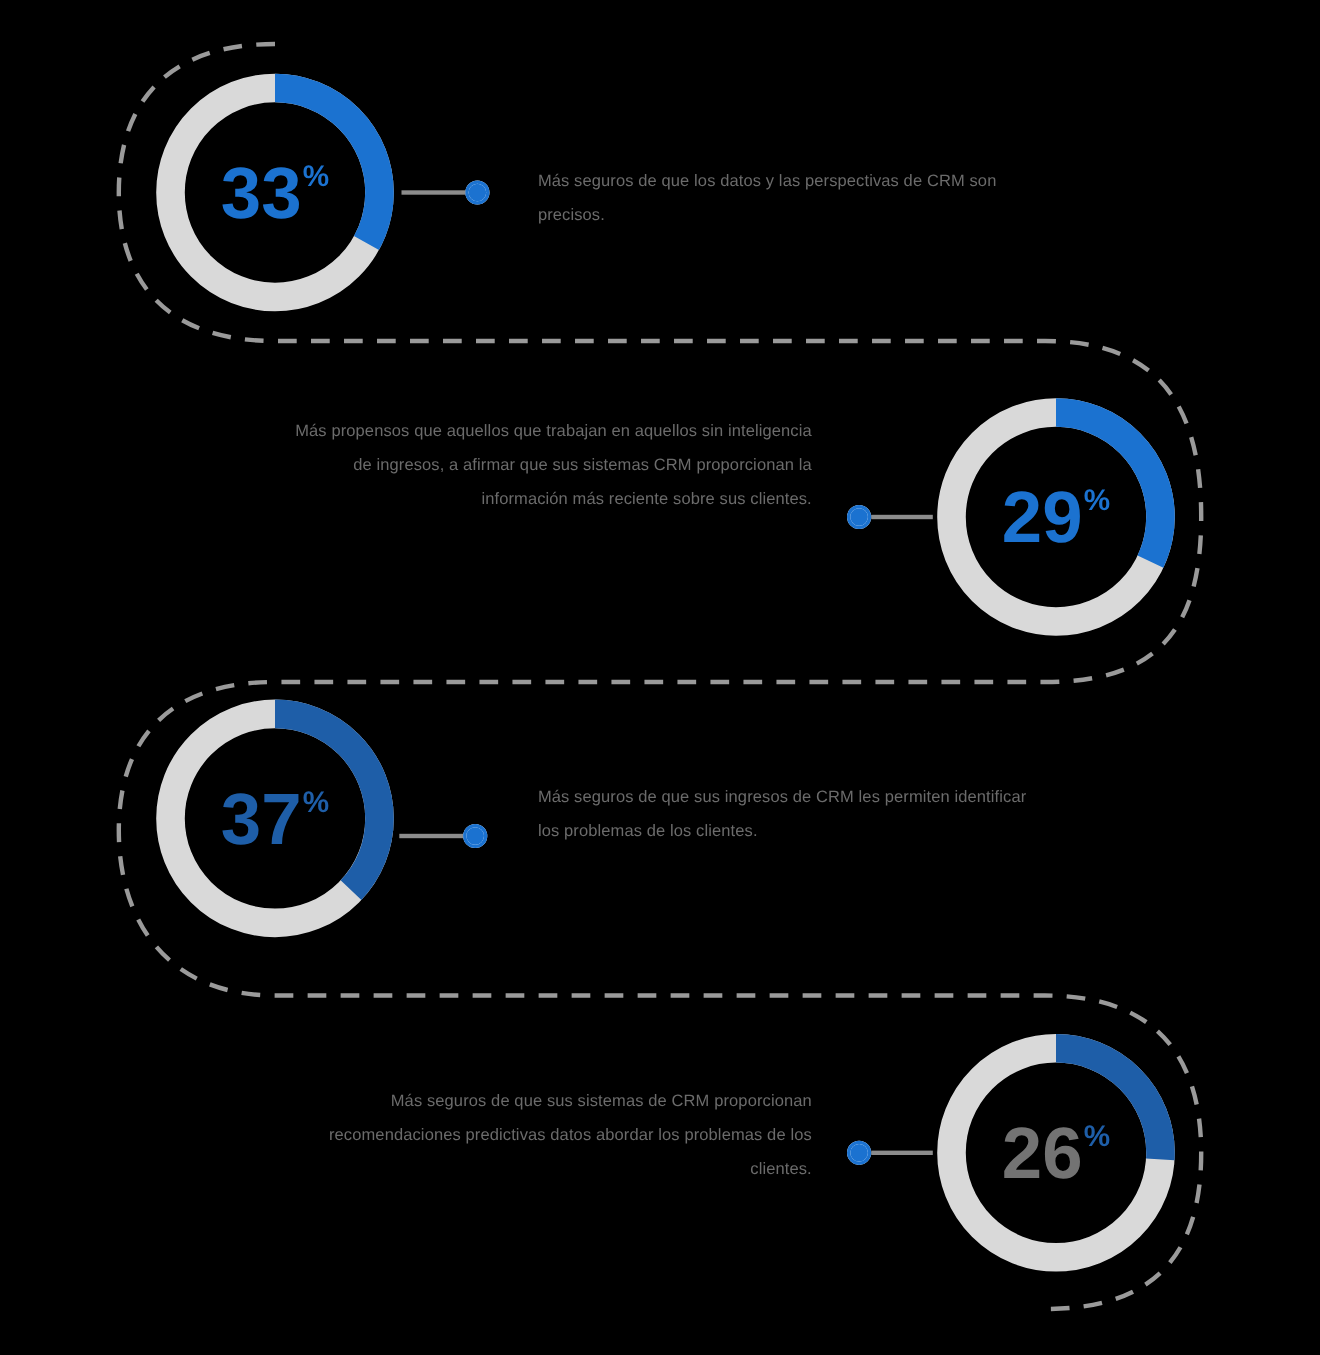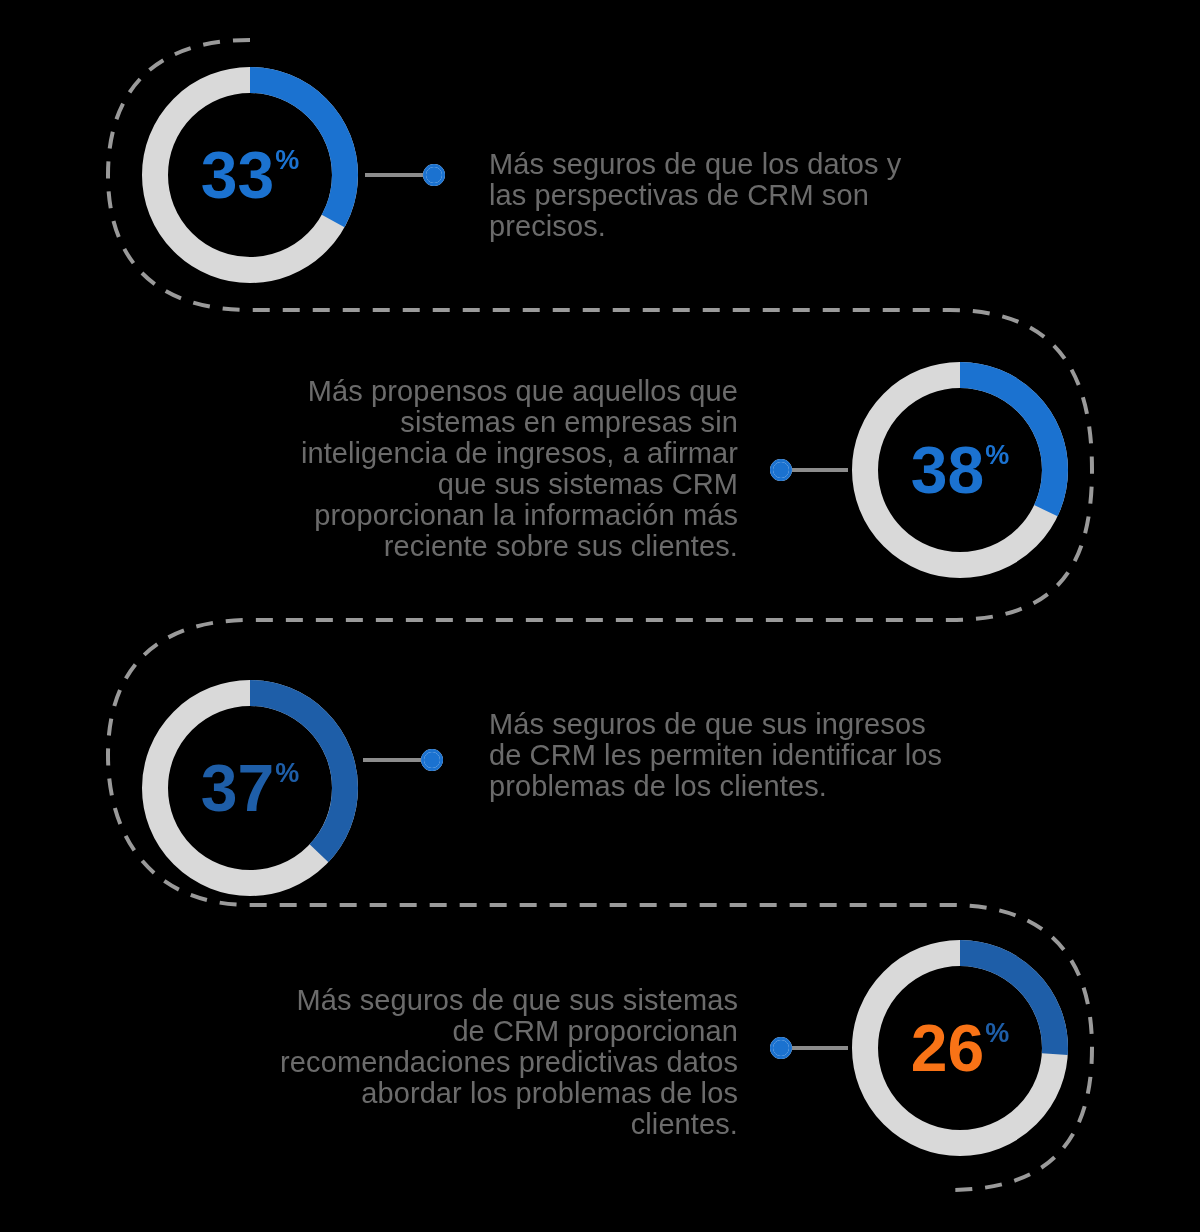--- a/index.html
+++ b/index.html
@@ -97,21 +97,21 @@
     position: absolute;
     left: -3px; top: -3px;
     width: 22px; height: 22px;
     border-radius: 50%;
     border: 3px solid #1B72D0;
     box-sizing: border-box;
   }
   .caption {
     position: absolute;
     color: #6b6b6b;
-    font-size: 29px;
+    font-size: 15px;
     line-height: 31px;
     font-weight: 500;
     letter-spacing: 0.1px;
   }
   .cap-right { text-align: left; }
   .cap-left  { text-align: right; }
 </style>
 </head>
 <body>
 
@@ -157,37 +157,37 @@
 
   <div class="row" style="top:0;">
 
     <div class="donut" style="left:845px; top:355px;">
       <svg viewBox="0 0 230 230">
         <circle cx="115" cy="115" r="95" fill="none" stroke="#D9D9D9" stroke-width="26"></circle>
         <circle cx="115" cy="115" r="95" fill="none" stroke="#1B72D0" stroke-width="26" stroke-dasharray="191.01 405.89" transform="rotate(-90 115 115)"></circle>
       </svg>
       <div class="label">
         <span class="label-inner">
-          <span class="pct-num" style="color:#1B72D0;">38</span>
+          <span class="pct-num" style="color:#1B72D0;">29</span>
           <span class="pct-sign" style="color:#1B72D0;">%</span>
         </span>
       </div>
     </div>
 
     <div class="connector" style="left:770px; top:459px; width:78px;">
       <div class="conn-dot"></div>
       <div class="conn-line" style="width:56px;"></div>
     </div>
 
-    <div class="caption cap-left" style="left:268px; top:376px; width:470px;">Más propensos que aquellos que sistemas en empresas sin inteligencia de ingresos, a afirmar que sus sistemas CRM proporcionan la información más reciente sobre sus clientes.</div>
-  </div>
-
-  <div class="row" style="top:0;">
-
-    <div class="donut" style="left:135px; top:673px;">
+    <div class="caption cap-left" style="left:268px; top:376px; width:470px;">Más propensos que aquellos que trabajan en aquellos sin inteligencia de ingresos, a afirmar que sus sistemas CRM proporcionan la información más reciente sobre sus clientes.</div>
+  </div>
+
+  <div class="row" style="top:0;">
+
+    <div class="donut" style="left:135px; top:629px;">
       <svg viewBox="0 0 230 230">
         <circle cx="115" cy="115" r="95" fill="none" stroke="#D9D9D9" stroke-width="26"></circle>
         <circle cx="115" cy="115" r="95" fill="none" stroke="#1E5EA8" stroke-width="26" stroke-dasharray="220.85 376.05" transform="rotate(-90 115 115)"></circle>
       </svg>
       <div class="label">
         <span class="label-inner">
           <span class="pct-num" style="color:#1E5EA8;">37</span>
           <span class="pct-sign" style="color:#1E5EA8;">%</span>
         </span>
       </div>
@@ -203,21 +203,21 @@
 
   <div class="row" style="top:0;">
 
     <div class="donut" style="left:845px; top:933px;">
       <svg viewBox="0 0 230 230">
         <circle cx="115" cy="115" r="95" fill="none" stroke="#D9D9D9" stroke-width="26"></circle>
         <circle cx="115" cy="115" r="95" fill="none" stroke="#1E5EA8" stroke-width="26" stroke-dasharray="155.19 441.71" transform="rotate(-90 115 115)"></circle>
       </svg>
       <div class="label">
         <span class="label-inner">
-          <span class="pct-num" style="color:#f97316;">26</span>
+          <span class="pct-num" style="color:#737373;">26</span>
           <span class="pct-sign" style="color:#1E5EA8;">%</span>
         </span>
       </div>
     </div>
 
     <div class="connector" style="left:770px; top:1037px; width:78px;">
       <div class="conn-dot"></div>
       <div class="conn-line" style="width:56px;"></div>
     </div>
 

